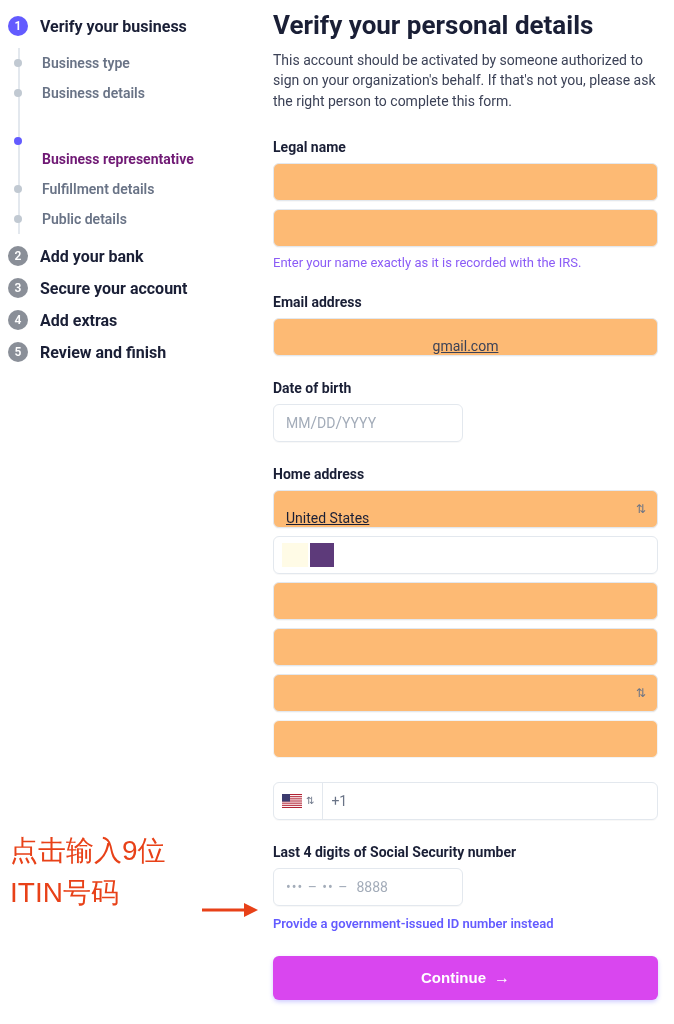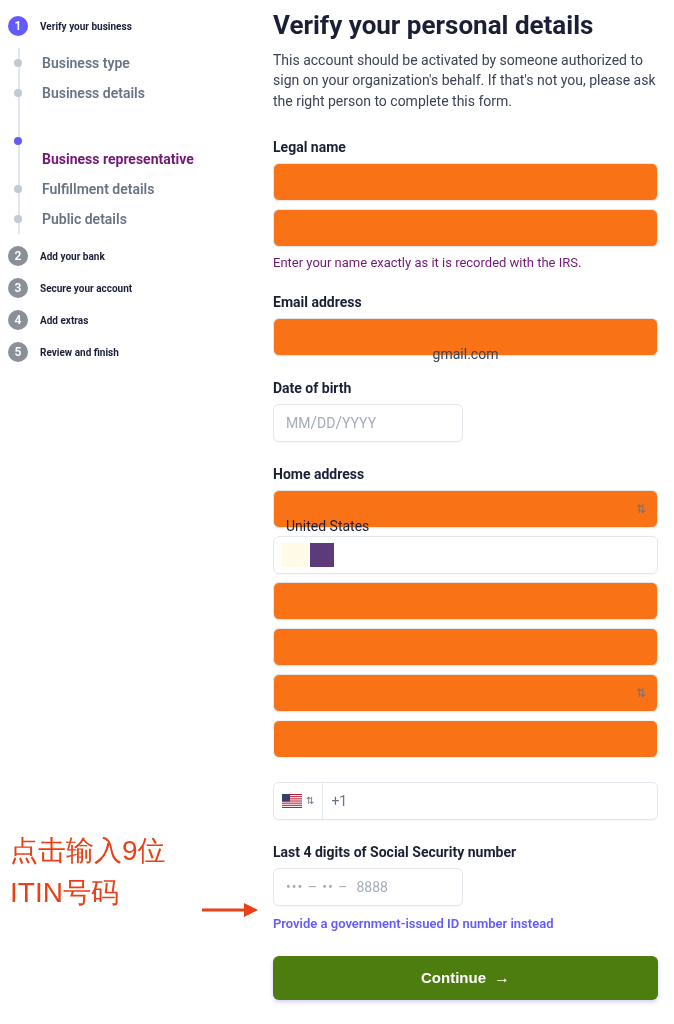--- a/index.html
+++ b/index.html
@@ -16,45 +16,46 @@
     .sidebar { width: 245px; flex-shrink: 0; padding-top: 6px; }
     .step-main { display: flex; align-items: center; margin-bottom: 12px; }
     .step-badge {
       width: 20px; height: 20px; border-radius: 50%;
       display: flex; align-items: center; justify-content: center;
       font-size: 12px; font-weight: 600; color: #fff;
       margin-right: 12px; flex-shrink: 0;
     }
     .step-badge.active { background: #635bff; }
     .step-badge.inactive { background: #8a8f98; }
-    .step-label { font-size: 10px; font-weight: 700; color: #1a1f36; }
+    .step-label { font-size: 16px; font-weight: 700; color: #1a1f36; }
     .substep-list { margin-left: 10px; border-left: 2px solid #e3e8ee; padding-left: 0; margin-bottom: 12px; }
     .substep { display: flex; align-items: center; padding: 7px 0 7px 0; margin-left: -6px; }
     .substep-dot {
       width: 8px; height: 8px; border-radius: 50%;
       background: #c1c9d2; margin-right: 20px; flex-shrink: 0;
     }
     .substep.active .substep-dot { background: #635bff; }
     .substep-label { font-size: 14px; font-weight: 600; color: #697386; text-align: center; }
     .substep.active .substep-label { color: #701a75; font-weight: 700; margin-top: 36px; }
     
     
     .main { flex: 1; padding-left: 20px; padding-right: 8px; }
     h1 { font-size: 26px; font-weight: 700; color: #1a1f36; margin-bottom: 10px; }
     .intro { font-size: 14px; color: #3c4257; line-height: 1.45; margin-bottom: 28px; }
     
     .field-group { margin-bottom: 24px; }
     .field-label { font-size: 14px; font-weight: 700; color: #1a1f36; margin-bottom: 8px; display: block; }
     .input, .select {
       width: 100%; height: 38px; border: 1px solid #e3e8ee; border-radius: 6px;
-      padding: 16px 12px; font-size: 14px; color: #1a1f36; background: #f97316;
+      padding: 8px 12px; font-size: 14px; color: #1a1f36; background: #fdba74;
       box-shadow: 0 1px 1px rgba(0,0,0,0.03);
+      text-decoration: underline;
     }
     .input + .input, .input + .select, .select + .input { margin-top: 8px; }
-    .helper { font-size: 13px; color: #701a75; margin-top: 8px; }
+    .helper { font-size: 13px; color: #8b5cf6; margin-top: 8px; }
     
     .email-val { text-align: center; color: #3c4257; line-height: 38px; font-size: 14px; }
     
     .dob-row { display: flex; align-items: center; gap: 0; border: 1px solid #e3e8ee; border-radius: 6px; padding: 0 12px; height: 38px; width: 190px; box-shadow: 0 1px 1px rgba(0,0,0,0.03);}
     .dob-part { font-size: 14px; color: #a3acb9; border: none; outline: none; width: auto; }
     .dob-sep { color: #a3acb9; }
     
     .select-wrap { position: relative; }
     .select-wrap .chev {
       position: absolute; right: 12px; top: 50%; transform: translateY(-50%);
@@ -75,21 +76,21 @@
     .flag-svg { width: 20px; height: 14px; }
     .phone-prefix { padding: 0 8px; color: #697386; font-size: 14px; }
     
     .ssn-row { display: flex; align-items: center; border: 1px solid #e3e8ee; border-radius: 6px; height: 38px; width: 190px; padding: 0 12px; box-shadow: 0 1px 1px rgba(0,0,0,0.03);}
     .ssn-mask { font-size: 14px; color: #a3acb9; letter-spacing: 1px; margin-right: 8px;}
     .ssn-ph { font-size: 14px; color: #a3acb9; }
     
     .link { color: #635bff; font-size: 13px; font-weight: 600; display: inline-block; margin-top: 10px; cursor: pointer; }
     
     .continue-btn {
-      width: 100%; height: 44px; background: #4d7c0f; color: #fff;
+      width: 100%; height: 44px; background: #d946ef; color: #fff;
       border: none; border-radius: 6px; font-size: 15px; font-weight: 600;
       display: flex; align-items: center; justify-content: center; gap: 8px;
       cursor: pointer; margin-top: 24px; box-shadow: 0 2px 4px rgba(99,91,255,0.3);
     }
     .continue-btn .arrow { font-size: 16px; }
     
     
     .annotation {
       position: absolute; left: 10px; top: 830px;
       color: #e84118; font-size: 28px; font-weight: 400;

